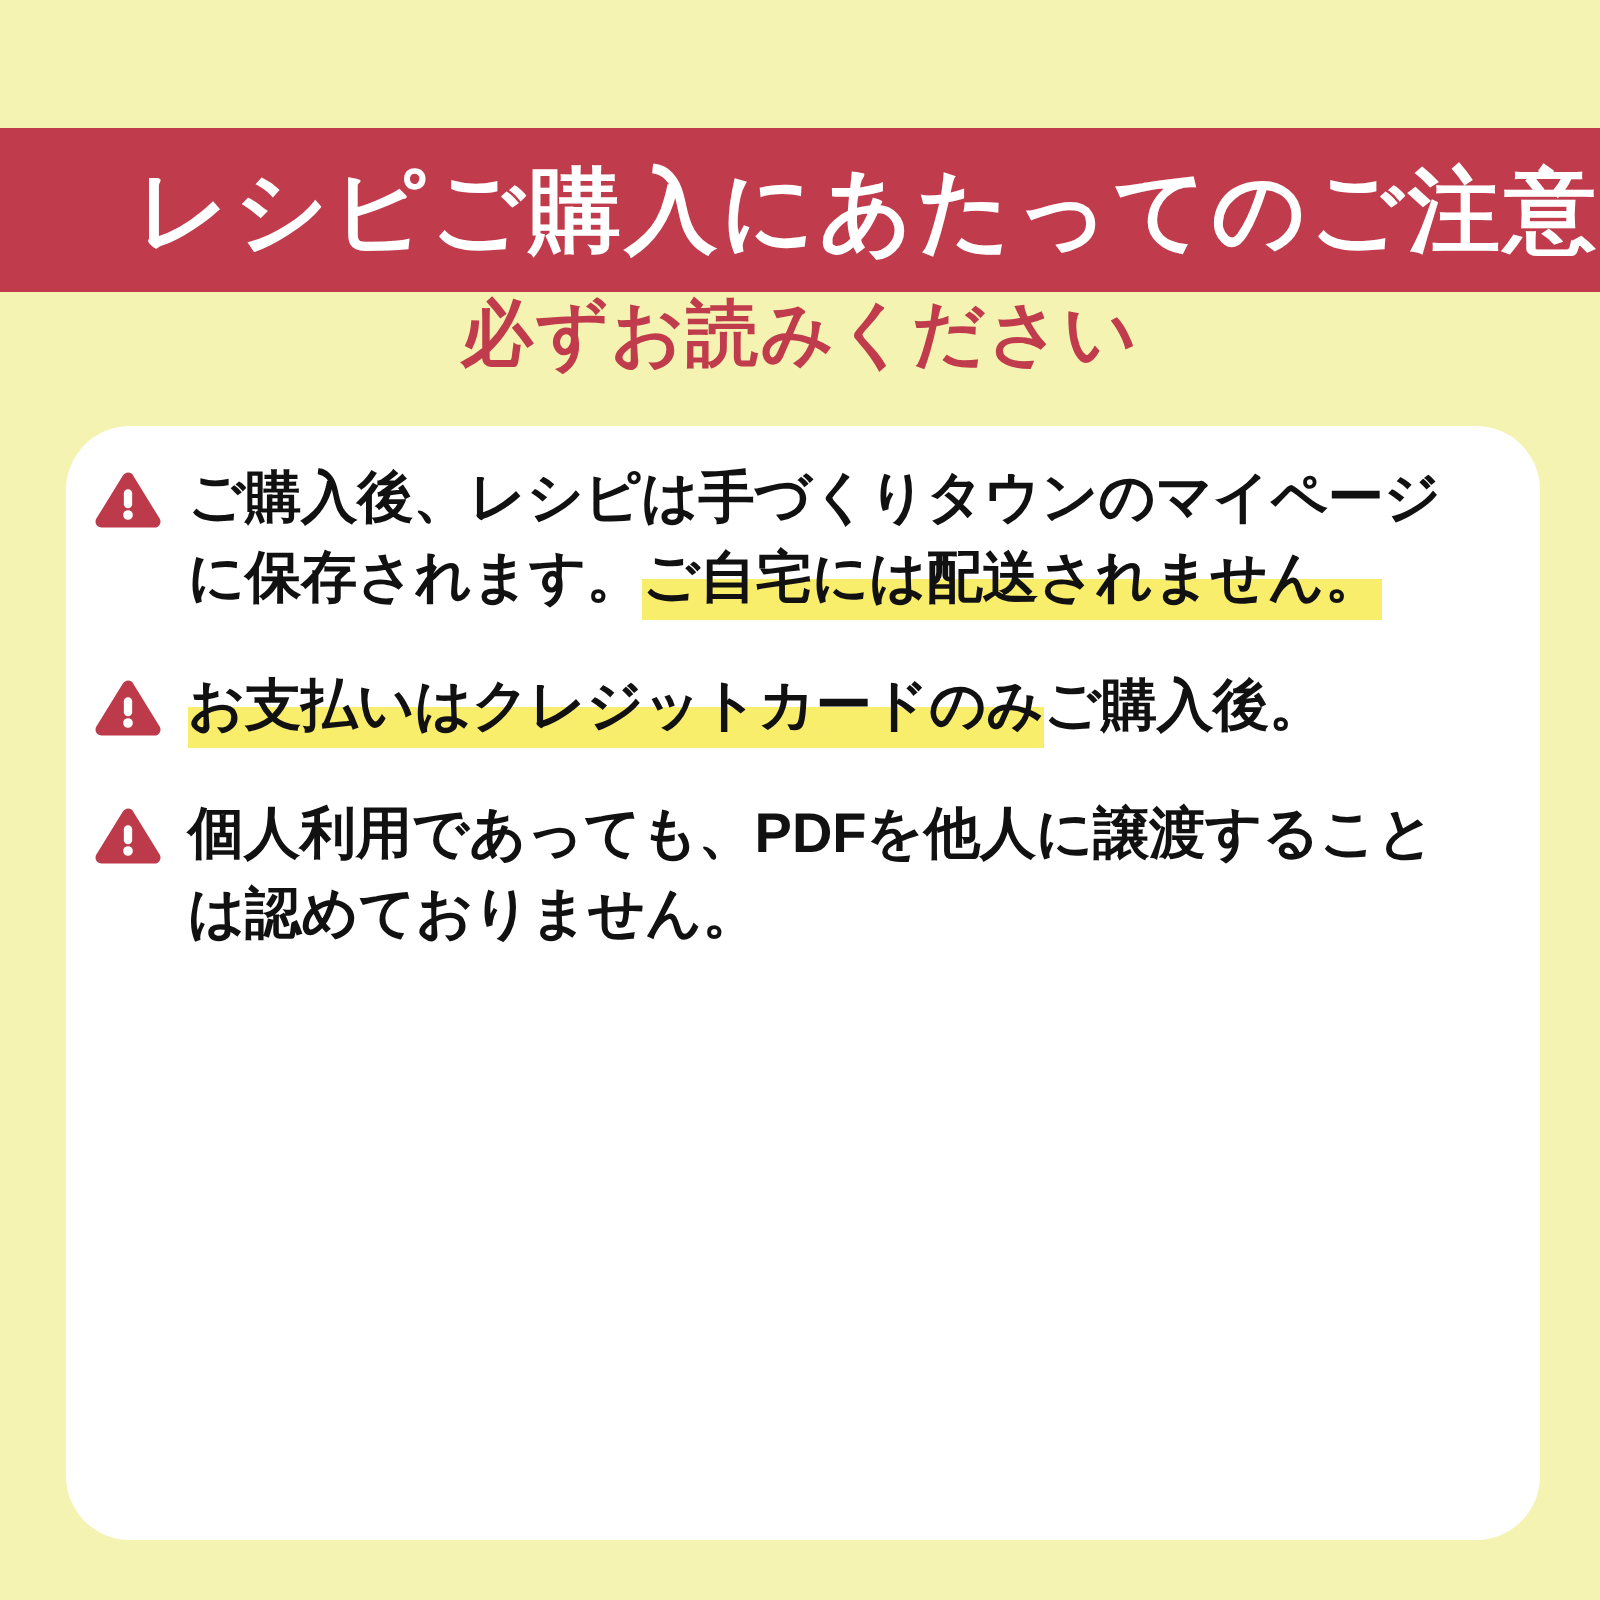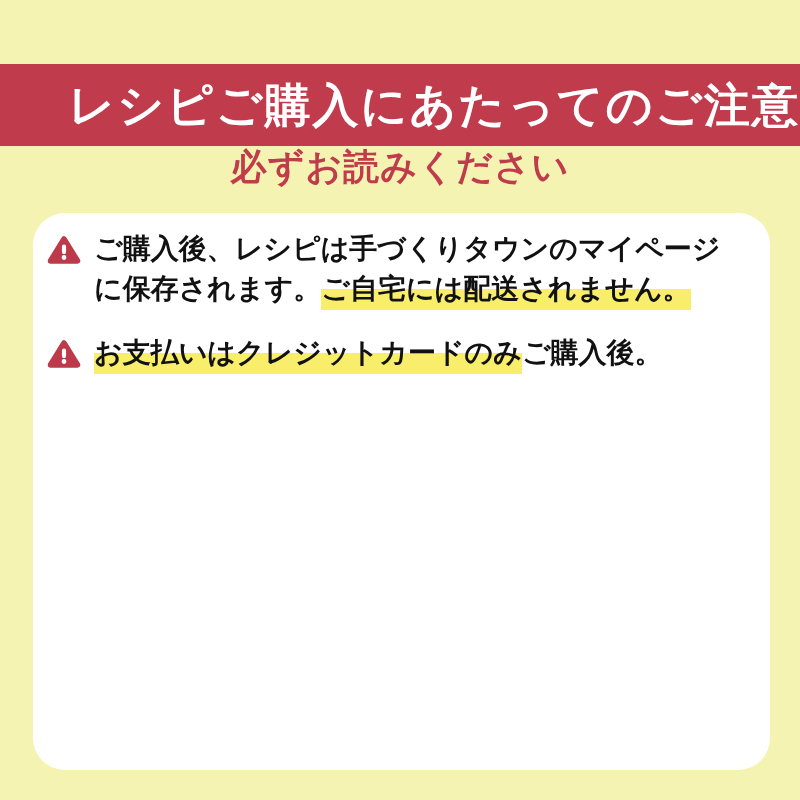--- a/index.html
+++ b/index.html
@@ -113,14 +113,25 @@
       <div class="item">
         <span class="item-icon">
           <svg viewBox="0 0 40 36" xmlns="http://www.w3.org/2000/svg">
             <path d="M20 5 L36 31 L4 31 Z" fill="#bd3a4b" stroke="#bd3a4b" stroke-width="7" stroke-linejoin="round"></path>
             <rect x="17.5" y="11.5" width="5" height="11.5" rx="2.5" fill="#ffffff"></rect>
             <circle cx="20" cy="27" r="2.9" fill="#ffffff"></circle>
           </svg>
         </span>
         <span class="item-text"><span class="hl">お支払いはクレジットカードのみ</span><span>ご購入後。</span></span>
       </div>
+      <div class="item">
+        <span class="item-icon">
+          <svg viewBox="0 0 40 36" xmlns="http://www.w3.org/2000/svg">
+            <path d="M20 5 L36 31 L4 31 Z" fill="#bd3a4b" stroke="#bd3a4b" stroke-width="7" stroke-linejoin="round"></path>
+            <rect x="17.5" y="11.5" width="5" height="11.5" rx="2.5" fill="#ffffff"></rect>
+            <circle cx="20" cy="27" r="2.9" fill="#ffffff"></circle>
+          </svg>
+        </span>
+        <span class="item-text"><span>個人利用であっても、PDFを他人に譲渡すること
+は認めておりません。</span></span>
+      </div>
     </div>
 </div>
 
 </body></html>

